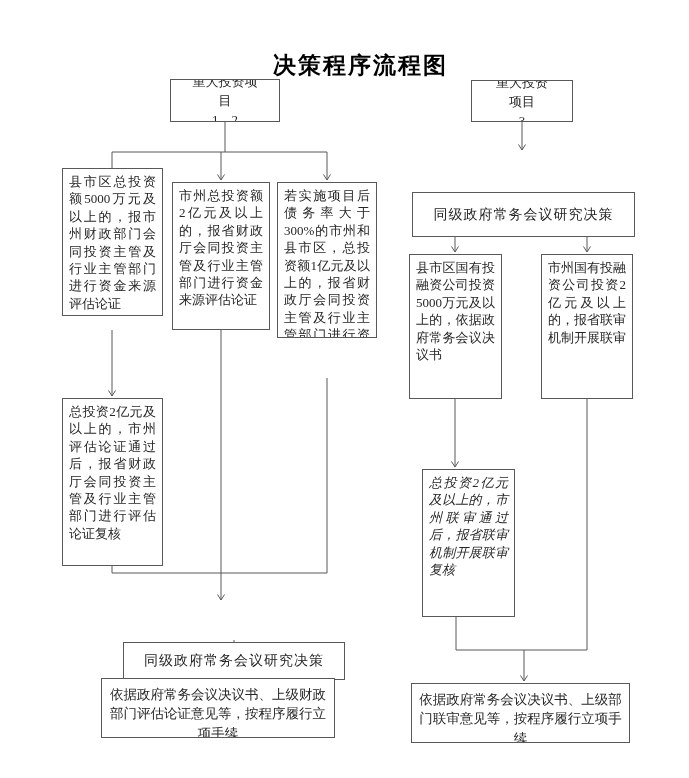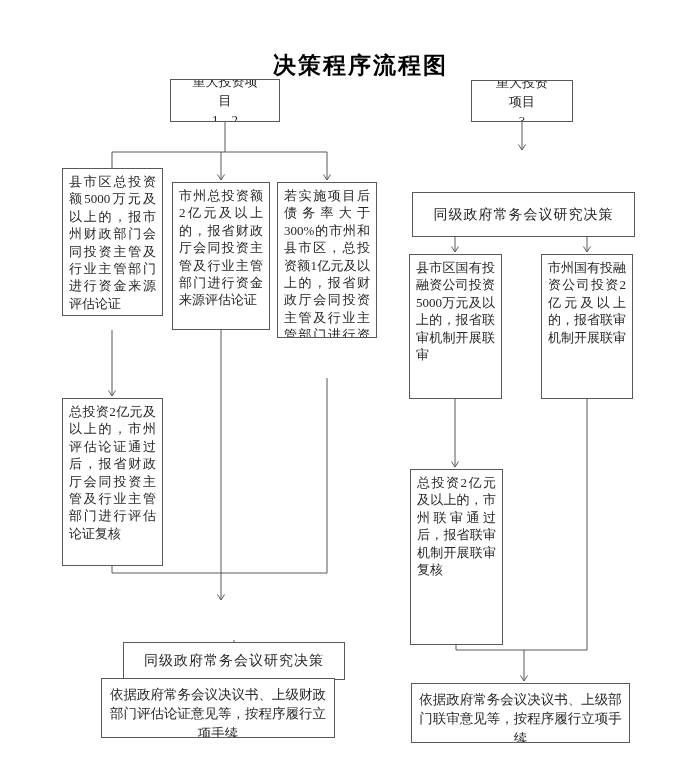--- a/index.html
+++ b/index.html
@@ -52,21 +52,21 @@
   .b-l1{left:62px;top:168px;width:101px;height:148px;}
   .b-l2{left:172px;top:182px;width:98px;height:148px;}
   .b-l3{left:277px;top:182px;width:100px;height:156px;}
   .b-l4{left:62px;top:398px;width:101px;height:168px;}
   .b-l5{left:123px;top:602px;width:222px;height:38px;}
   .b-l6{left:101px;top:678px;width:234px;height:60px;}
   .b-rstart{left:471px;top:80px;width:102px;height:42px;}
   .b-r1{left:412px;top:152px;width:223px;height:45px;}
   .b-r2{left:409px;top:254px;width:93px;height:145px;}
   .b-r3{left:541px;top:254px;width:92px;height:145px;}
-  .b-r4{left:410px;top:469px;width:93px;height:176px;}
+  .b-r4{left:422px;top:469px;width:93px;height:148px;font-style:italic;}
   .b-r5{left:411px;top:683px;width:219px;height:60px;}
 </style>
 </head>
 <body>
 
 <div class="canvas">
 
   <div class="title">决策程序流程图</div>
 
   <svg class="connectors" viewBox="0 0 689 778">
@@ -111,18 +111,18 @@
   <div class="box b-l4">总投资2亿元及以上的，市州评估论证通过后，报省财政厅会同投资主管及行业主管部门进行评估论证复核</div>
   <div class="box center decision b-l5">同级政府常务会议研究决策</div>
   <div class="box final b-l6">依据政府常务会议决议书、上级财政部门评估论证意见等，按程序履行立项手续</div>
 
   <div class="box center b-rstart">
     <span class="line2">重大投资项目</span>
     <span class="line2">3</span>
   </div>
 
   <div class="box center decision b-r1">同级政府常务会议研究决策</div>
-  <div class="box b-r2">县市区国有投融资公司投资5000万元及以上的，报省联审机制开展联审</div>
+  <div class="box b-r2">县市区国有投融资公司投资5000万元及以上的，依据政府常务会议决议书</div>
   <div class="box b-r3">市州国有投融资公司投资2亿元及以上的，报省联审机制开展联审</div>
   <div class="box b-r4">总投资2亿元及以上的，市州联审通过后，报省联审机制开展联审复核</div>
   <div class="box final b-r5">依据政府常务会议决议书、上级部门联审意见等，按程序履行立项手续</div>
 
 </div>
 
 </body></html>

